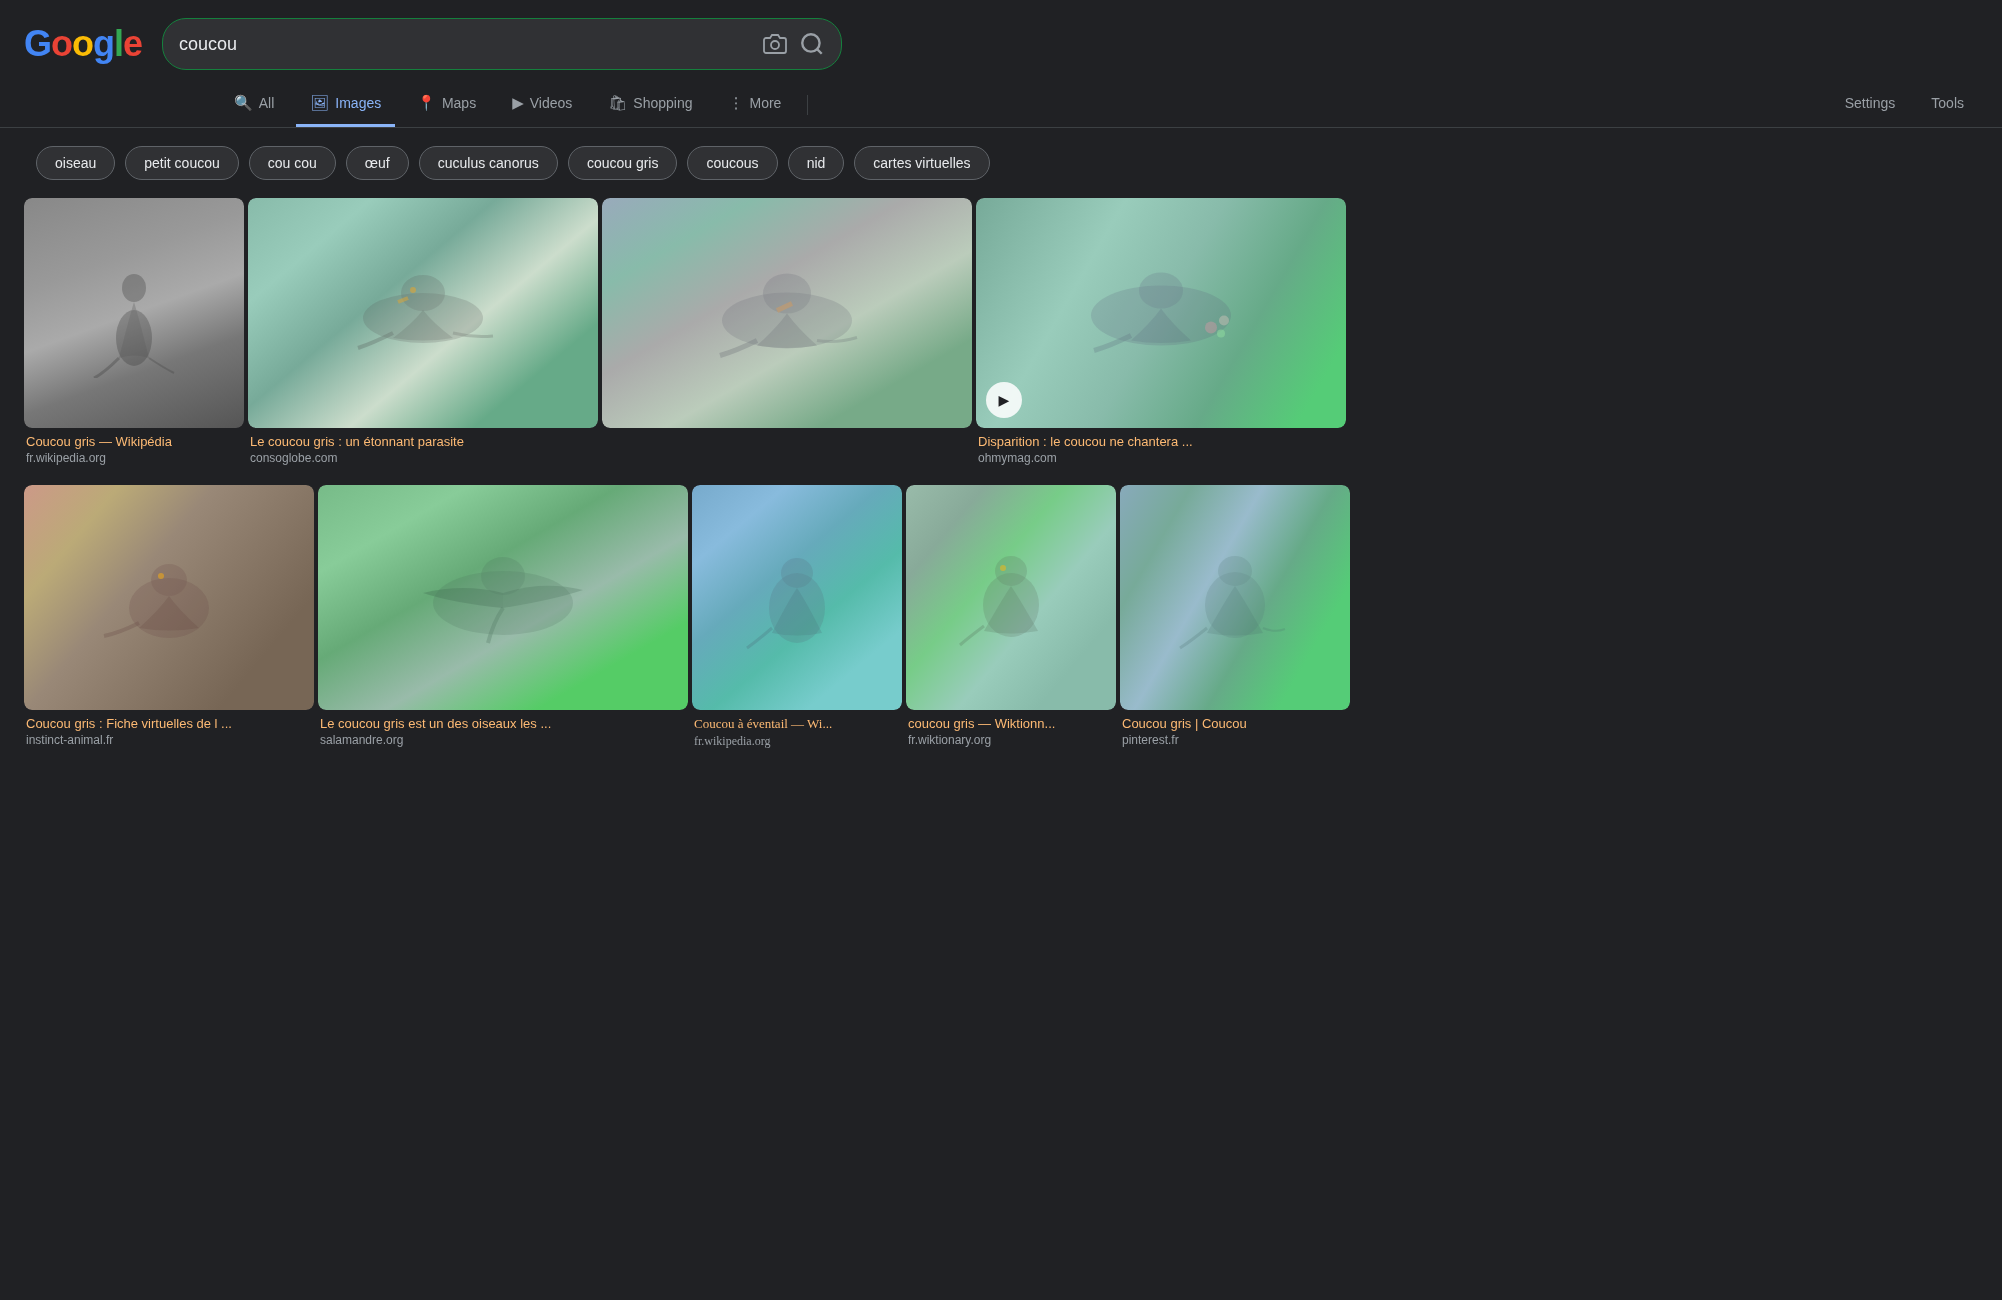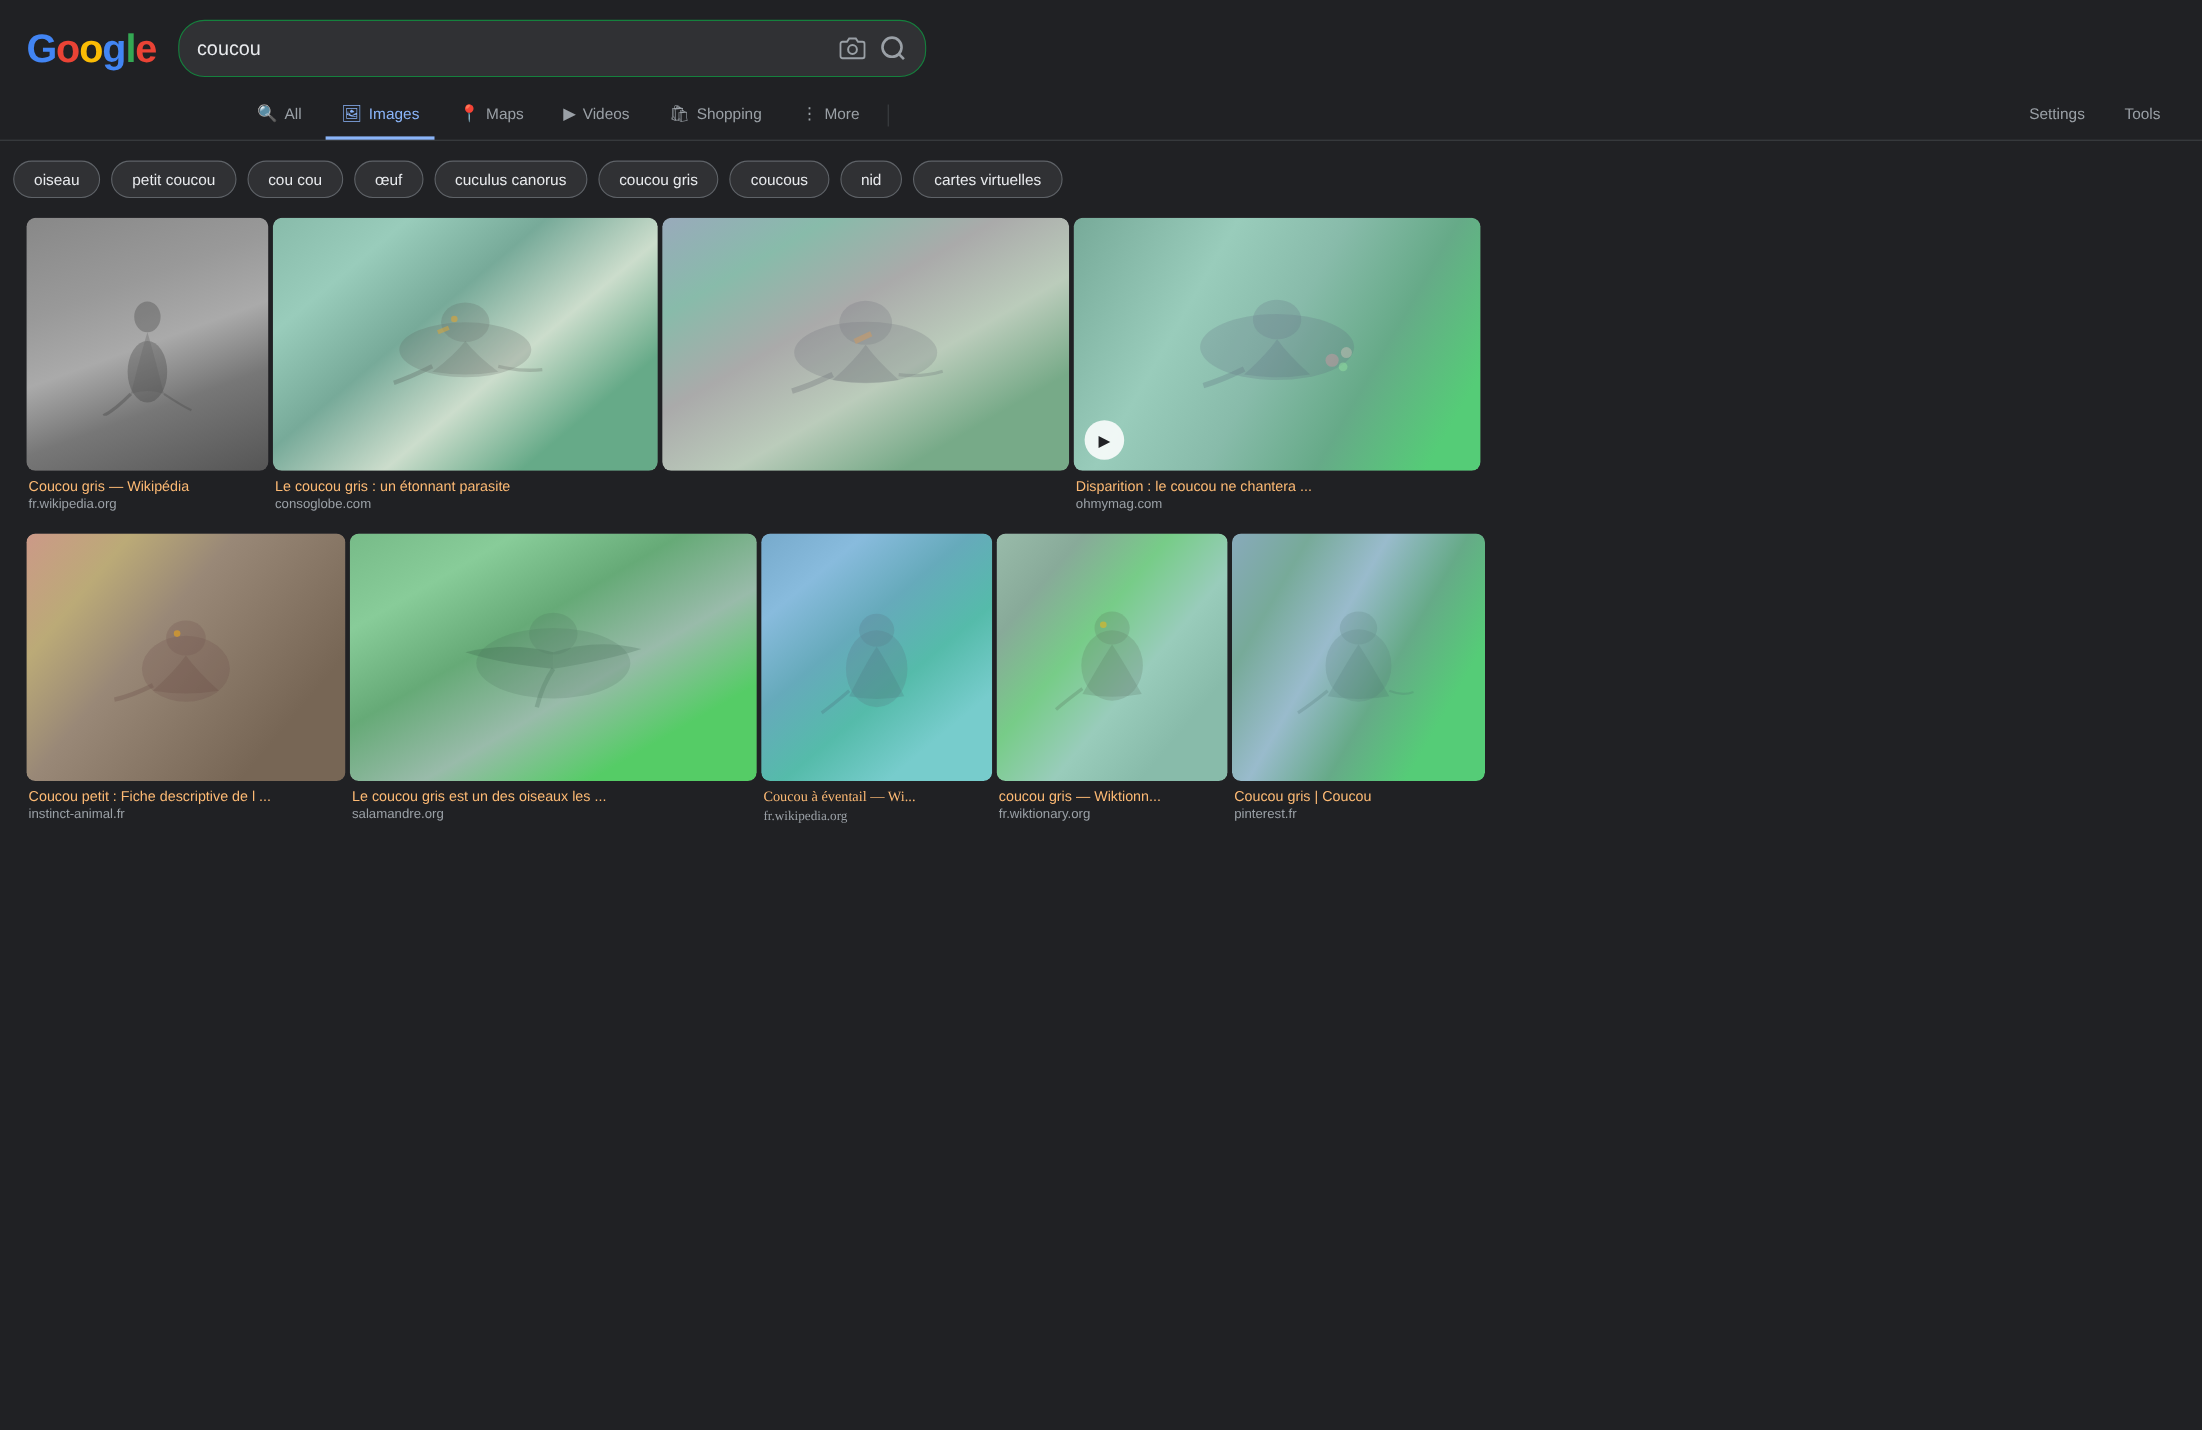--- a/index.html
+++ b/index.html
@@ -100,21 +100,21 @@
       margin: 0 4px;
     }
     .nav-settings {
       margin-left: auto;
     }
 
     
     .filters {
       display: flex;
       gap: 10px;
-      padding: 18px 12px;
+      padding: 18px 36px;
       overflow-x: auto;
       flex-wrap: nowrap;
     }
     .chip {
       background: #303134;
       border: 1px solid #5f6368;
       border-radius: 20px;
       padding: 8px 18px;
       font-size: 14px;
       color: #e8eaed;
@@ -427,21 +427,21 @@
           <svg class="bird-svg" width="150" height="120" viewBox="0 0 150 120">
             <ellipse cx="75" cy="70" rx="40" ry="30" fill="#644" opacity="0.35"></ellipse>
             <ellipse cx="75" cy="42" rx="18" ry="16" fill="#644" opacity="0.35"></ellipse>
             <path d="M75 58 Q65 72 45 90 Q75 95 105 90 Q85 72 75 58Z" fill="#533" opacity="0.3"></path>
             <path d="M45 85 Q25 95 10 98" stroke="#533" stroke-width="4" fill="none" opacity="0.35"></path>
             <circle cx="67" cy="38" r="3" fill="#fa0" opacity="0.8"></circle>
           </svg>
         </div>
       </div>
       <div class="card-info">
-        <div class="card-title">Coucou petit : Fiche descriptive de l ...</div>
+        <div class="card-title">Coucou gris : Fiche virtuelles de l ...</div>
         <div class="card-source">instinct-animal.fr</div>
       </div>
     </div>
 
     <div class="image-card card2">
       <div class="img-container" style="width:370px;height:225px;">
         <div class="bird-img bird-6" style="width:100%;height:100%;border-radius:8px;position:relative;">
           <svg class="bird-svg" width="200" height="120" viewBox="0 0 200 120">
             <ellipse cx="100" cy="65" rx="70" ry="32" fill="#465" opacity="0.3"></ellipse>
             <ellipse cx="100" cy="38" rx="22" ry="19" fill="#465" opacity="0.3"></ellipse>

